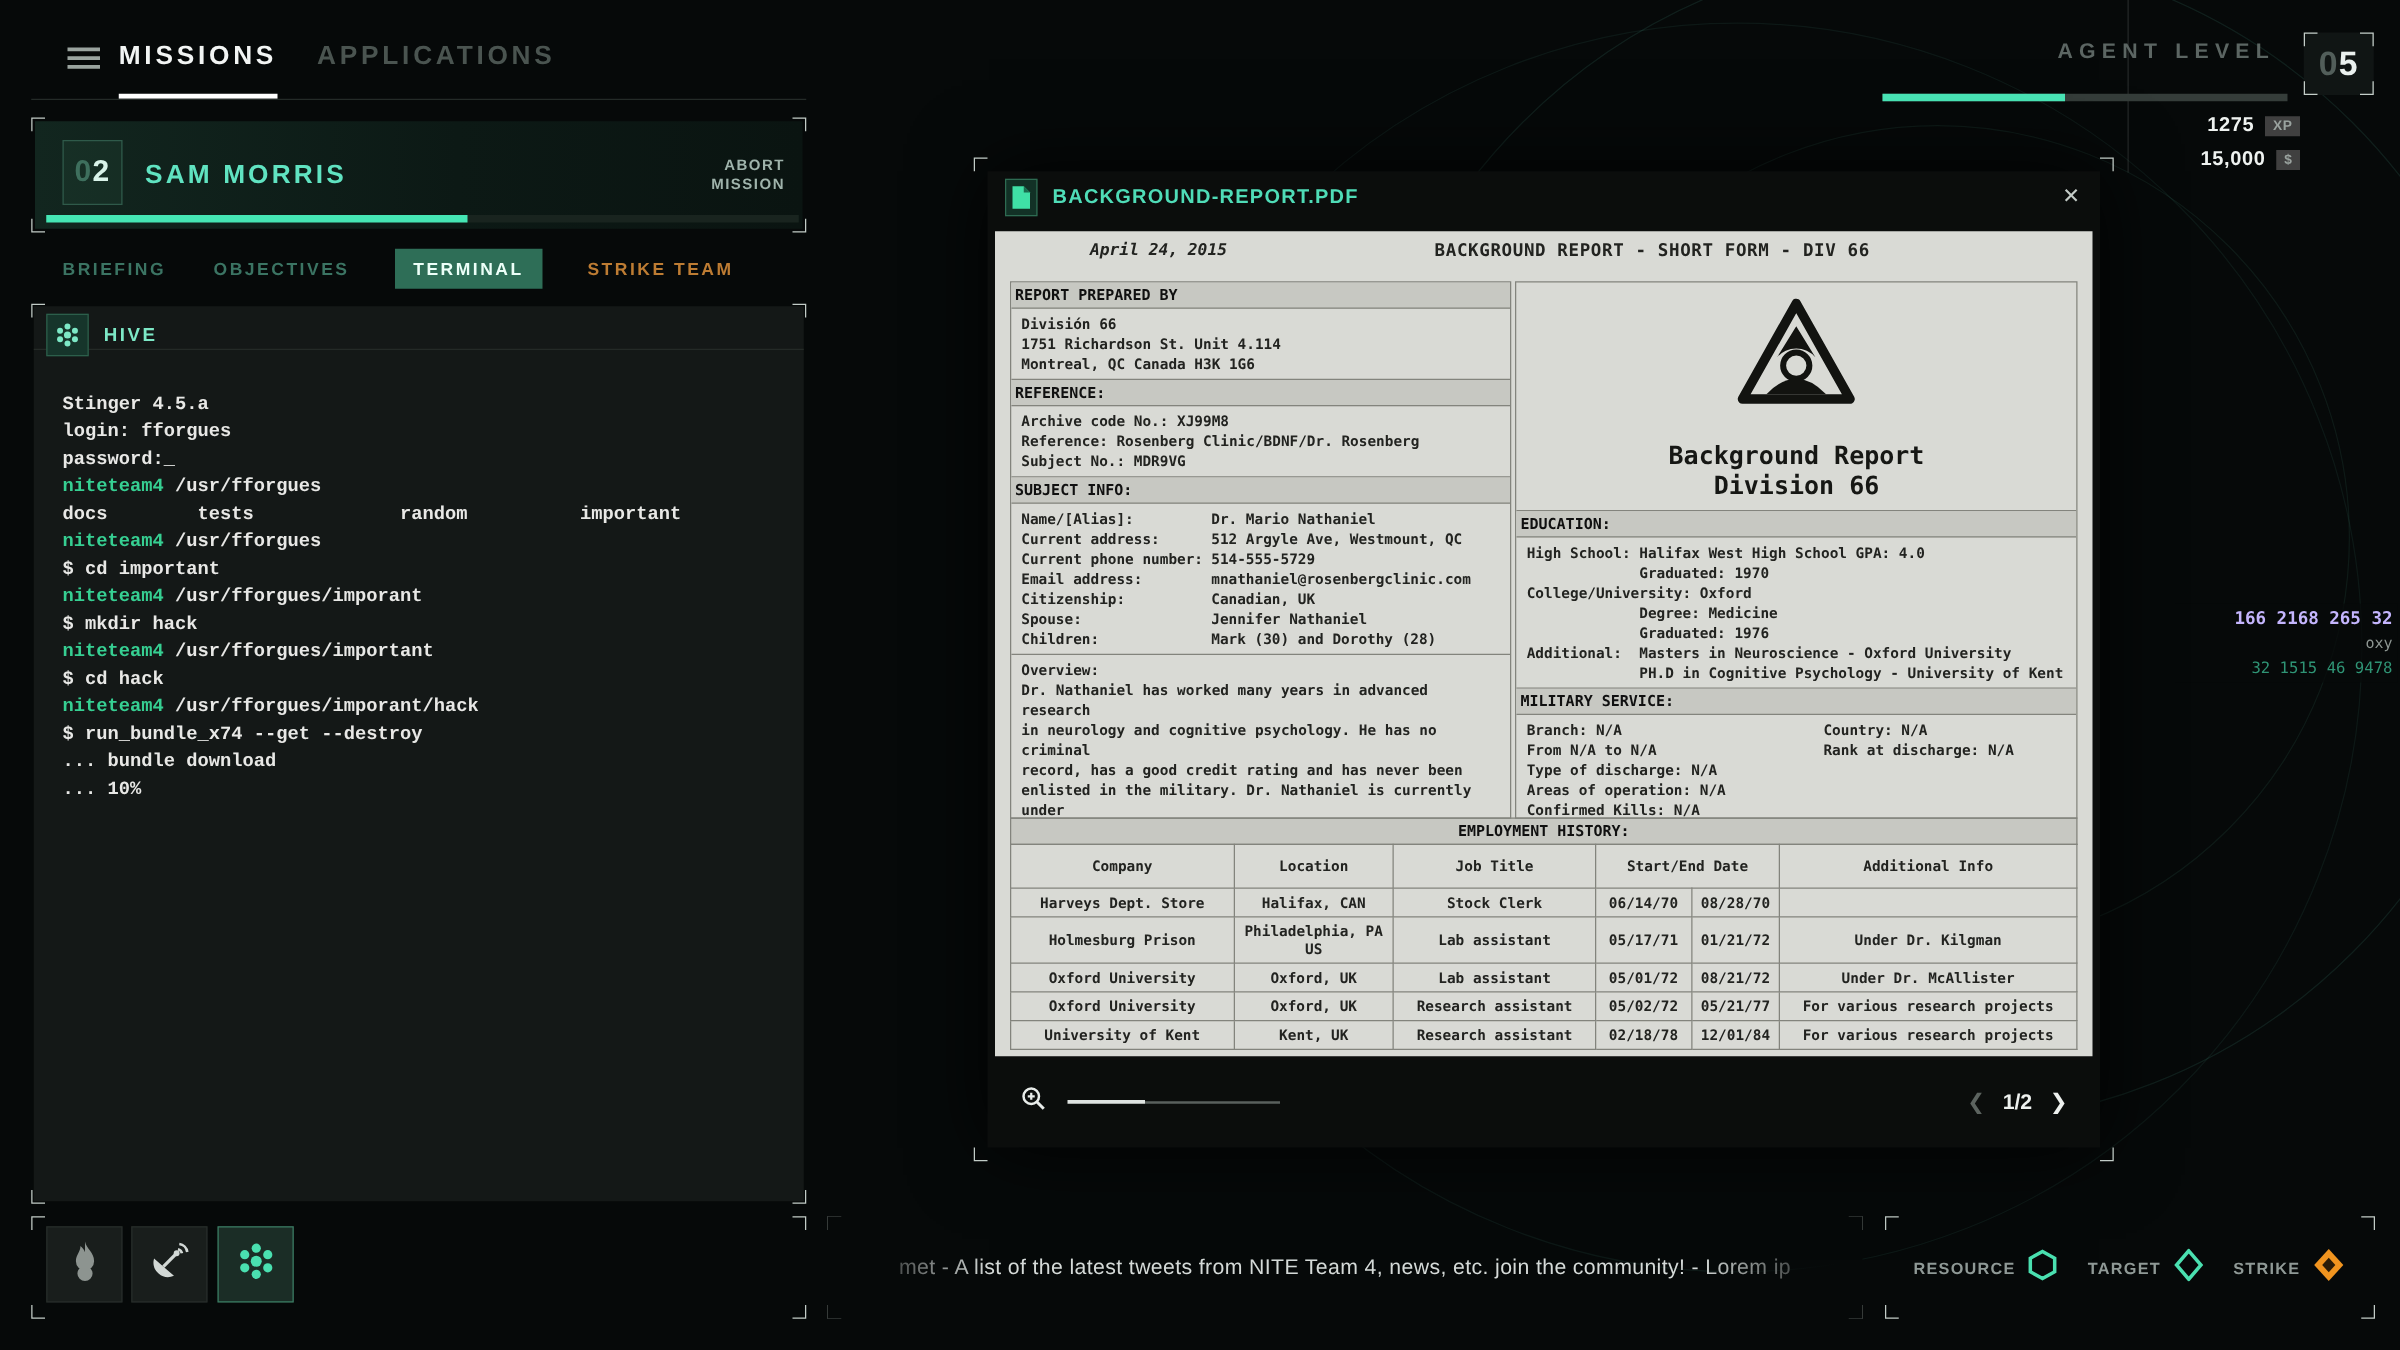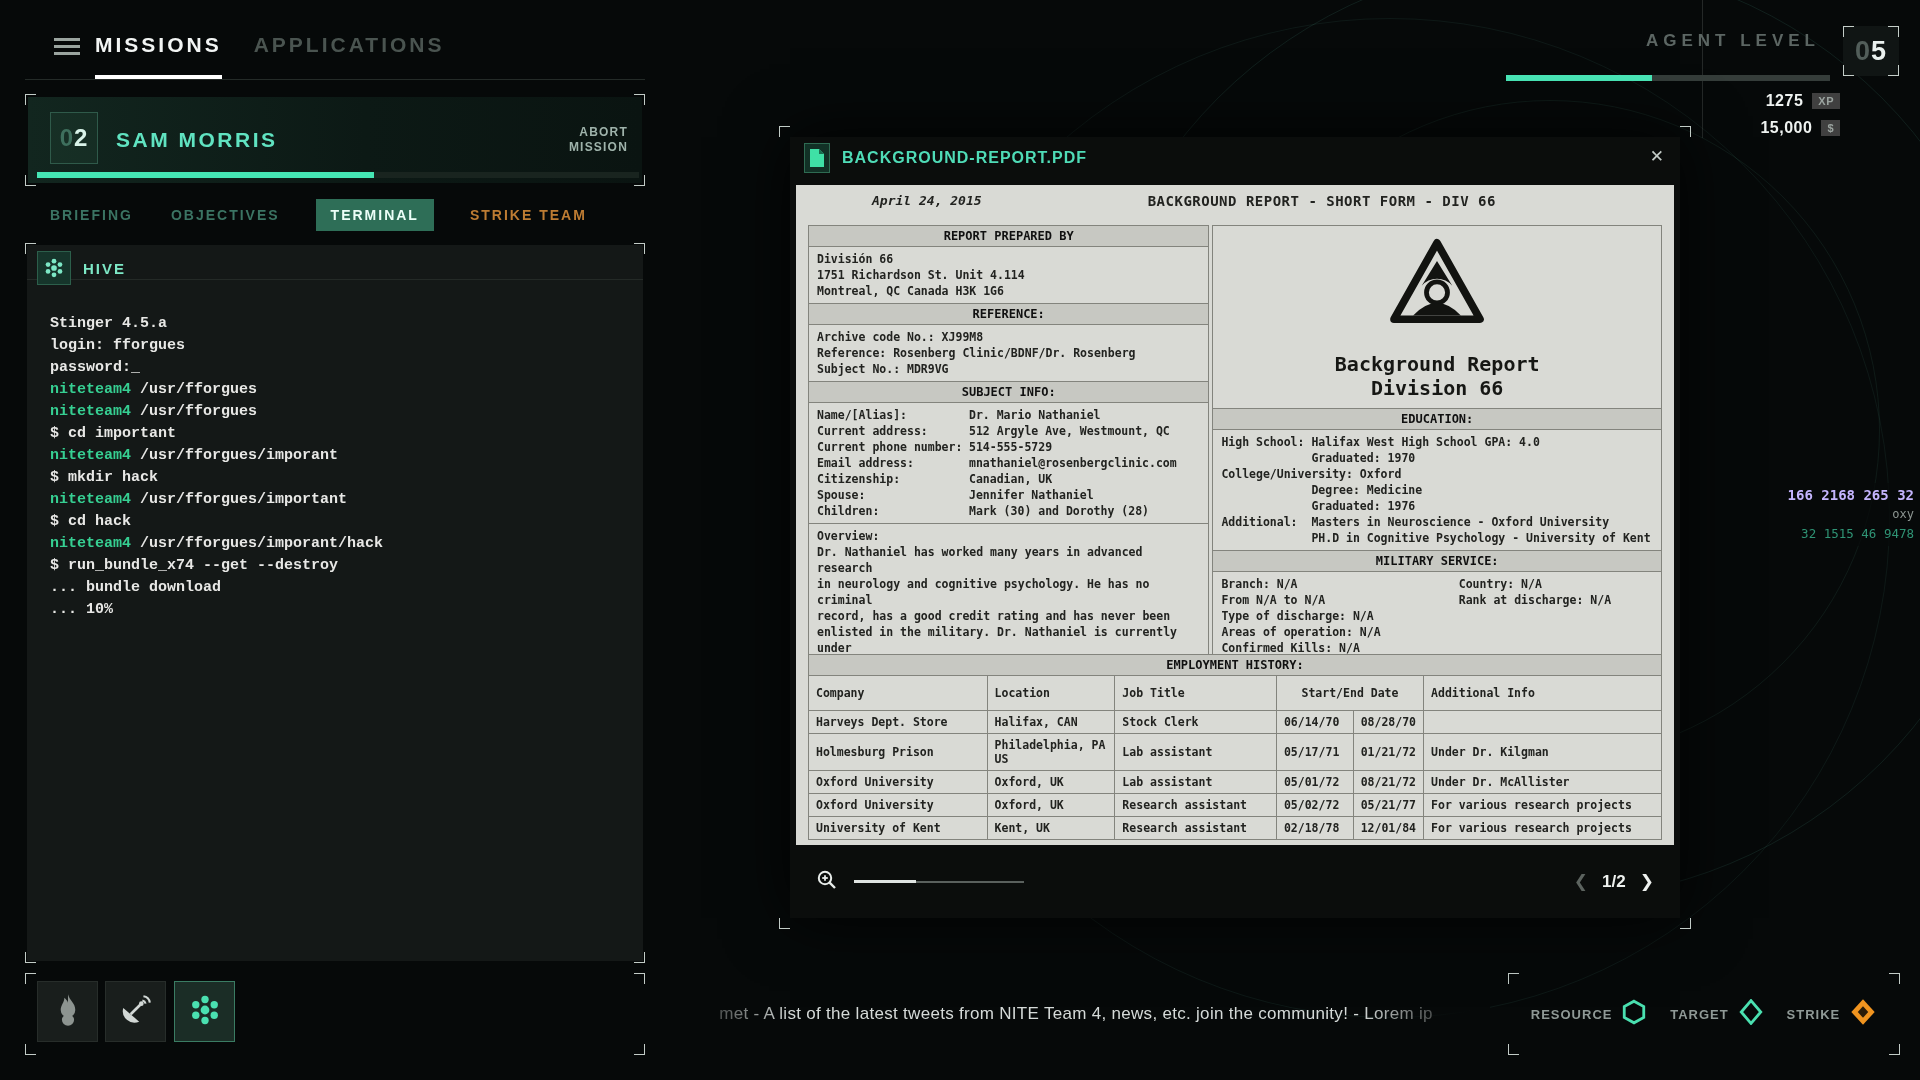--- a/index.html
+++ b/index.html
@@ -103,33 +103,33 @@
   .paper{position:absolute;left:6px;right:6px;top:48px;bottom:73px;background:#d9dad5;color:#222320;overflow:hidden;padding:8px 12px;font-family:"DejaVu Sans Mono",monospace;cursor:grab}
   .dochead{display:flex;align-items:flex-start;height:26px}
   .docdate{margin-left:64px;font-style:italic;font-weight:bold;font-size:13px}
   .doctitle{flex:1;text-align:center;font-weight:bold;font-size:14px;letter-spacing:.5px}
   .twocol{margin-top:6px;display:flex;gap:3px;height:430px}
   .dcol{border:1px solid #83847d;display:flex;flex-direction:column;overflow:hidden}
   .dcol-l{flex:0 0 47%}
   .dcol-r{flex:1}
   .blk{border-bottom:1px solid #83847d}
   .blk:last-child{border-bottom:0}
-  .dochdr{background:#c7c8c2;text-align:center;font-weight:bold;font-size:12px;padding:3px;color:#101010}
+  .dochdr{background:#c7c8c2;font-weight:bold;font-size:12px;padding:3px;color:#101010}
   .dtext{padding:4px 8px;font-size:11.5px;line-height:16px;white-space:pre;font-weight:bold}
   .grow{flex:1}
   .srow{display:flex;font-size:11.5px;line-height:16px;font-weight:bold}
   .srow .sl{width:152px;flex:none}
   .subj-wrap,.ovw-wrap{padding:4px 8px}
   .mil-wrap{padding:4px 8px;display:flex}
   .mil-l{width:55%}.mil-r{flex:1}
   .logo-blk{text-align:center;padding:12px 0 8px}
   .logo-blk .lt{font-size:20px;font-weight:bold;line-height:24px;color:#161714;margin-top:24px}
   .emp-hdr{border:1px solid #83847d;margin-top:-1px;background:#c7c8c2;text-align:center;font-weight:bold;font-size:12px;padding:3px;color:#101010}
   table.emp{width:100%;border-collapse:collapse;margin-top:-1px}
-  .emp th,.emp td{border:1px solid #83847d;font-size:11.5px;line-height:14px;padding:4px 7px;text-align:left;font-weight:bold;vertical-align:middle}
+  .emp th,.emp td{border:1px solid #83847d;font-size:11.5px;line-height:14px;padding:4px 7px;text-align:center;font-weight:bold;vertical-align:middle}
   .emp th{padding:10px 7px}
   .emp th.ctr{text-align:center}
 
   .mbottom{position:absolute;left:0;right:0;bottom:0;height:73px;display:flex;align-items:center;padding:0 26px}
   .zoomslider{position:relative;width:170px;height:3px;margin-left:16px;cursor:pointer}
   .zoomslider .zfill{position:absolute;left:0;top:0;width:62px;height:3px;background:#dfe3e1}
   .zoomslider .ztrack{position:absolute;left:62px;right:0;top:1px;height:1.5px;background:#5a605d}
   .pagenav{margin-left:auto;display:flex;align-items:center;gap:14px}
   .pn-prev{color:#5c635f;font-size:17px;cursor:pointer}
   .pn-next{color:#eef1ef;font-size:17px;cursor:pointer}
@@ -231,20 +231,21 @@
           </svg>
         </div>
         <div class="term-title">HIVE</div>
       </div>
       <div class="term-body" id="terminal-lines">
           <div class="t-line"><span class="t-prompt"></span><span class="t-text">Stinger 4.5.a</span></div>
           <div class="t-line"><span class="t-prompt"></span><span class="t-text">login: fforgues</span></div>
           <div class="t-line"><span class="t-prompt"></span><span class="t-text">password:_</span></div>
           <div class="t-line"><span class="t-prompt"></span><span class="t-text"></span></div>
           <div class="t-line"><span class="t-prompt">niteteam4</span><span class="t-text"> /usr/fforgues</span></div>
+          <div class="t-line"><span class="t-prompt"></span><span class="t-text">docs        tests             random          important</span></div>
           <div class="t-line"><span class="t-prompt">niteteam4</span><span class="t-text"> /usr/fforgues</span></div>
           <div class="t-line"><span class="t-prompt"></span><span class="t-text">$ cd important</span></div>
           <div class="t-line"><span class="t-prompt">niteteam4</span><span class="t-text"> /usr/fforgues/imporant</span></div>
           <div class="t-line"><span class="t-prompt"></span><span class="t-text">$ mkdir hack</span></div>
           <div class="t-line"><span class="t-prompt">niteteam4</span><span class="t-text"> /usr/fforgues/important</span></div>
           <div class="t-line"><span class="t-prompt"></span><span class="t-text">$ cd hack</span></div>
           <div class="t-line"><span class="t-prompt">niteteam4</span><span class="t-text"> /usr/fforgues/imporant/hack</span></div>
           <div class="t-line"><span class="t-prompt"></span><span class="t-text">$ run_bundle_x74 --get --destroy</span></div>
           <div class="t-line"><span class="t-prompt"></span><span class="t-text">... bundle download</span></div>
           <div class="t-line"><span class="t-prompt"></span><span class="t-text">... 10%</span></div>

